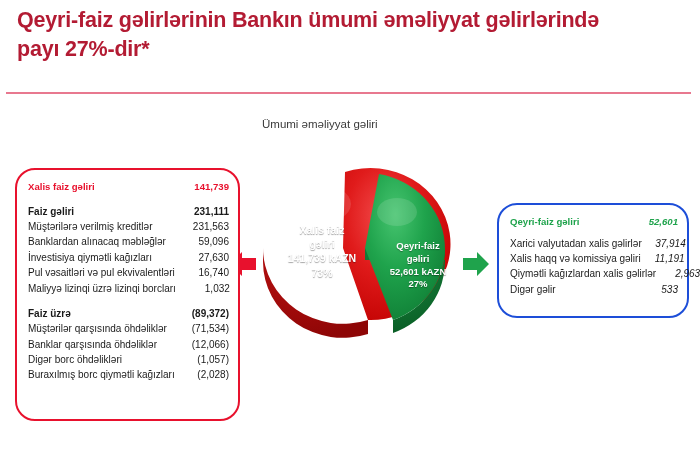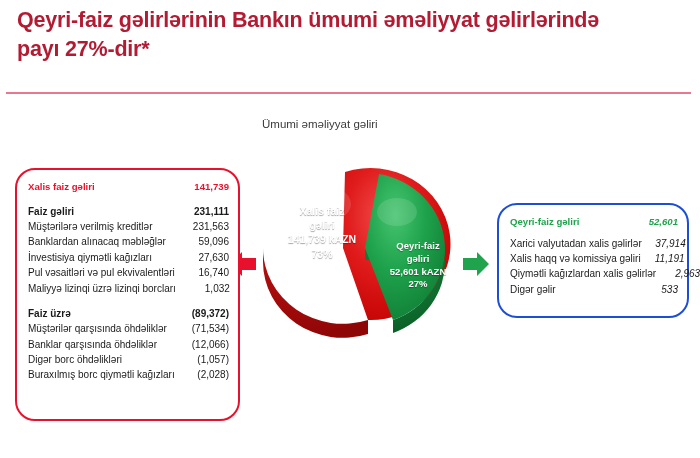--- a/index.html
+++ b/index.html
@@ -38,21 +38,21 @@
 
   .pie-label {
     position: absolute;
     color: #ffffff;
     font-weight: bold;
     text-align: center;
     line-height: 1.35;
     text-shadow: 0 1px 1px rgba(0,0,0,.35);
     pointer-events: none;
   }
-  #label-red   { left: 8px;  top: 52px;  width: 118px; font-size: 10.5px; text-align: center; }
+  #label-red   { left: 8px;  top: 71px;  width: 118px; font-size: 10.5px; text-align: center; }
   #label-green { left: 117px; top: 88px; width: 92px;  font-size: 9.5px; }
 
   
   #arrow-left  { position: absolute; left: 228px; top: 249px; }
   #arrow-right { position: absolute; left: 461px; top: 249px; }
 
   
   .panel {
     position: absolute;
     background: #ffffff;

